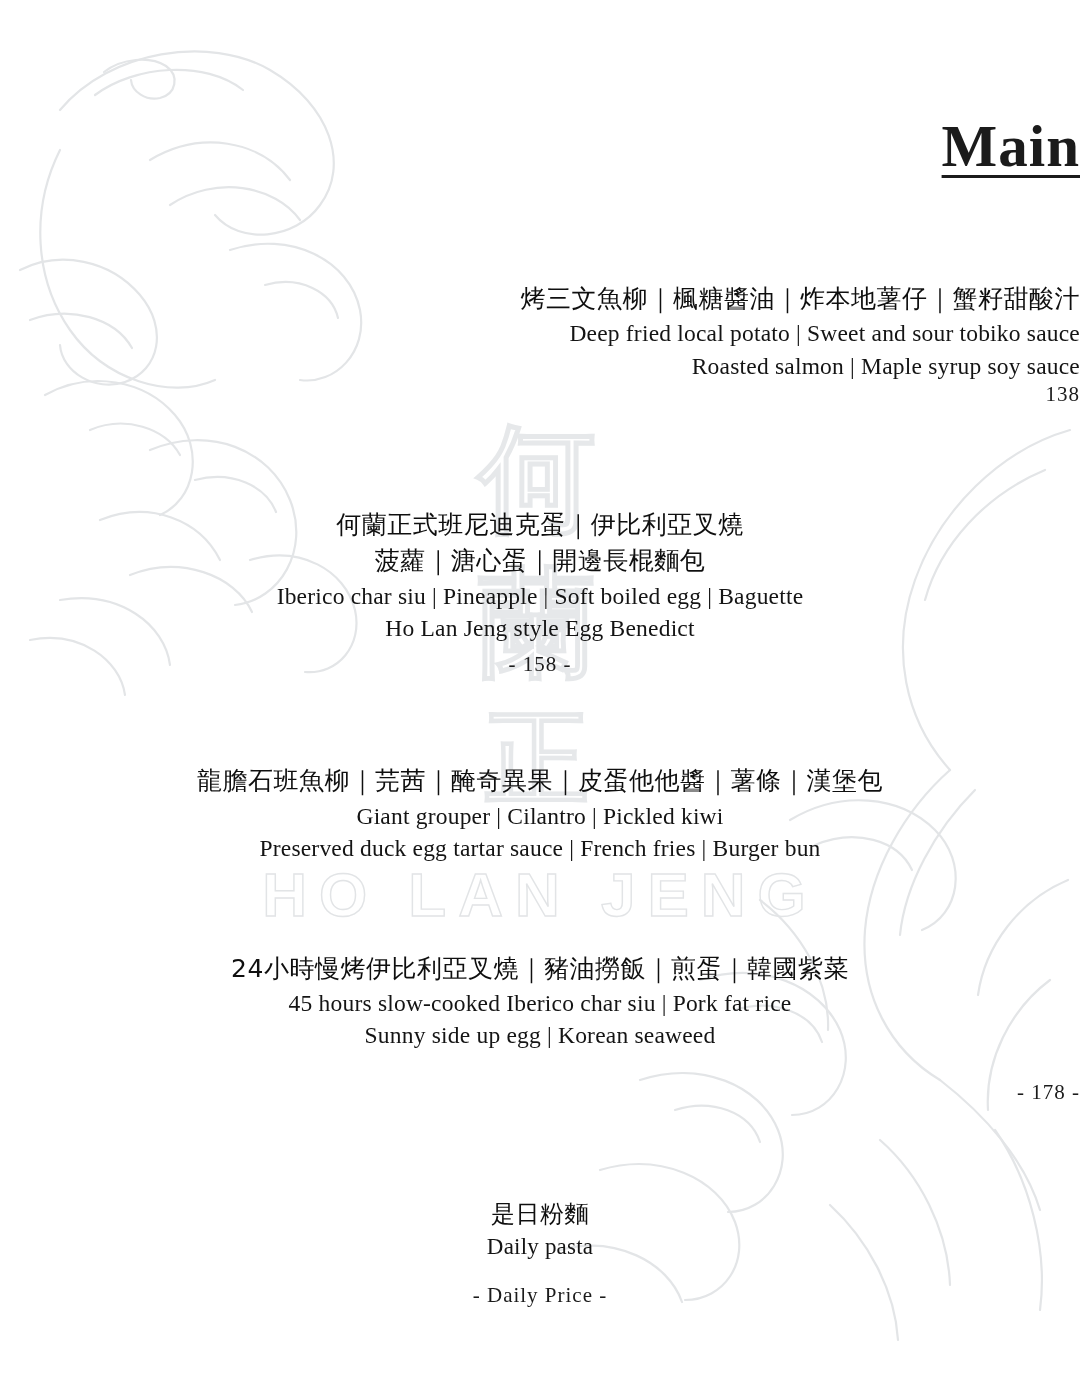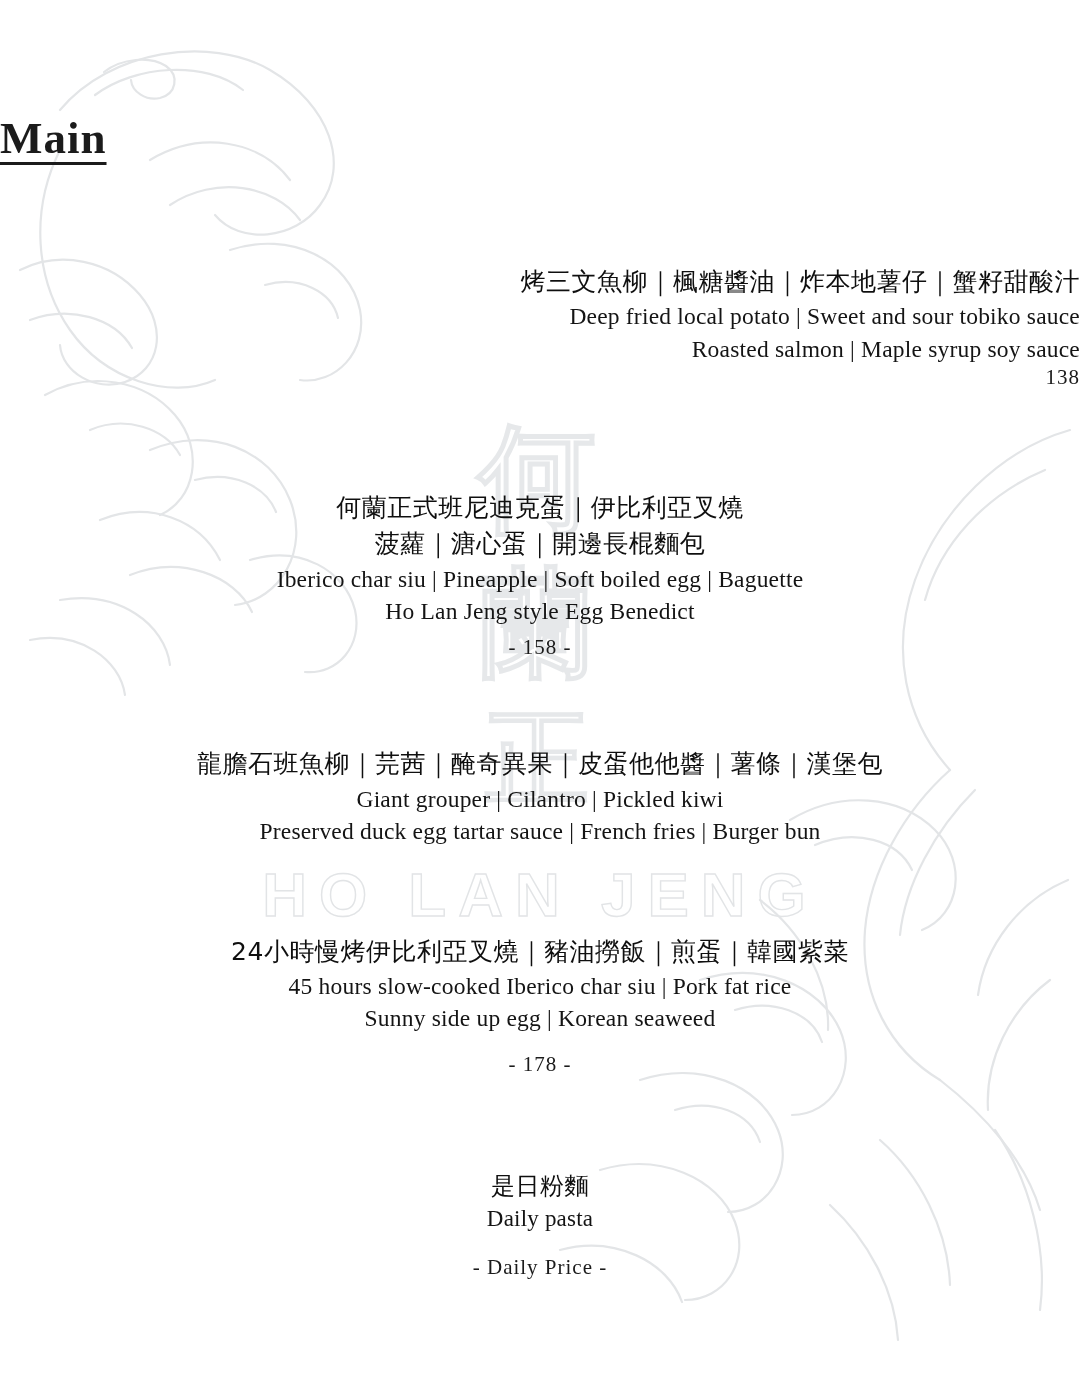--- a/index.html
+++ b/index.html
@@ -60,22 +60,22 @@
   
   #page {
     position: relative;
     z-index: 2;
     width: 1080px;
     height: 1376px;
     padding: 0;
   }
 
   .page-title {
-    text-align: left;
-    font-size: 45px;
+    text-align: right;
+    font-size: 59px;
     font-weight: 700;
     letter-spacing: 1px;
     margin: 0;
     padding-top: 112px;
     text-decoration: underline;
     text-underline-offset: 9px;
     text-decoration-thickness: 2.5px;
   }
 
   .menu {
@@ -113,21 +113,21 @@
   .item-1 { margin-top: 100px; text-align: right; }
   .item-1 .price { margin-top: 0; }
 
   .item-2 { margin-top: 100px; }
   .item-2 .price { margin-top: 8px; }
 
   .item-3 { margin-top: 86px; }
   .item-3 .price { margin-top: 14px; }
 
   .item-4 { margin-top: 86px; }
-  .item-4 .price { margin-top: 17px; }
+  .item-4 .price { margin-top: 28px; text-align: right; }
 
   .item-5 { margin-top: 92px; }
   .item-5 .line-cjk { font-size: 24px; }
   .item-5 .line-en { font-size: 23px; }
   .item-5 .price { margin-top: 20px; }
 </style>
 </head>
 <body>
 
 <div id="bg-art">

